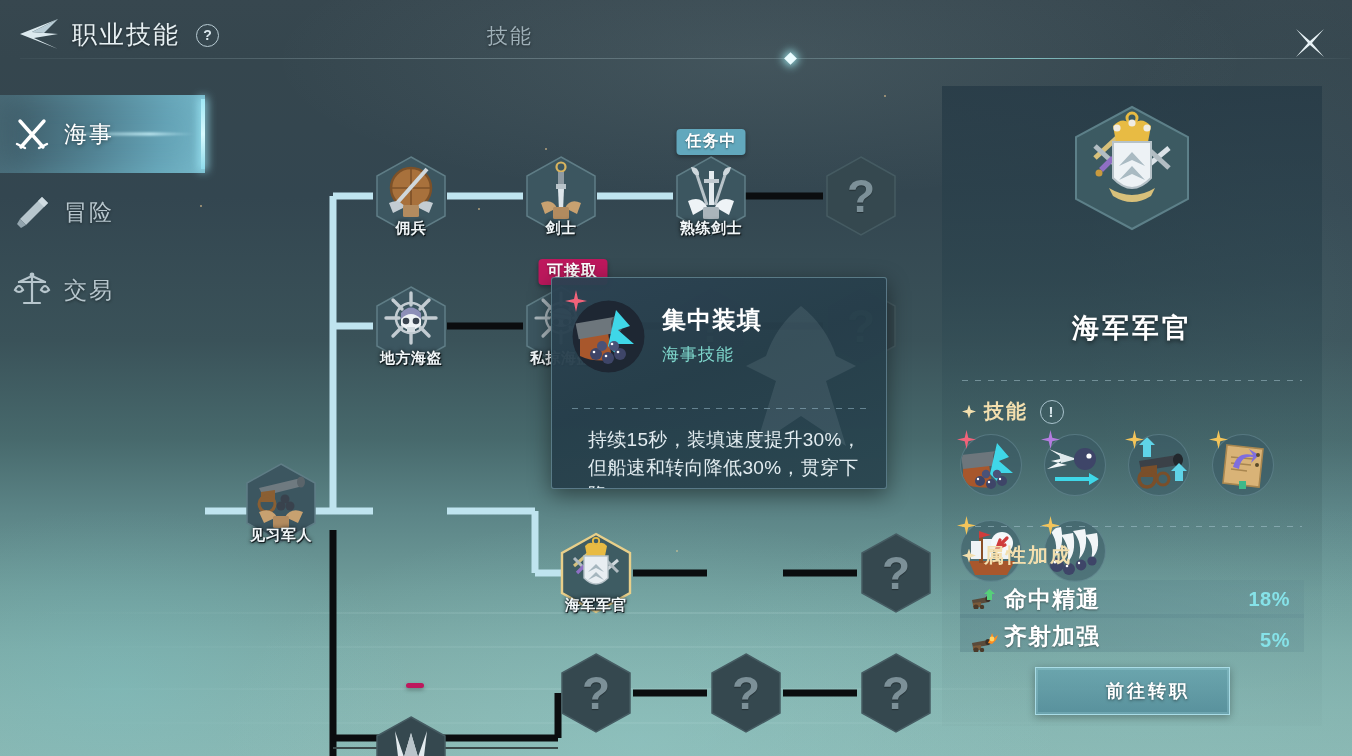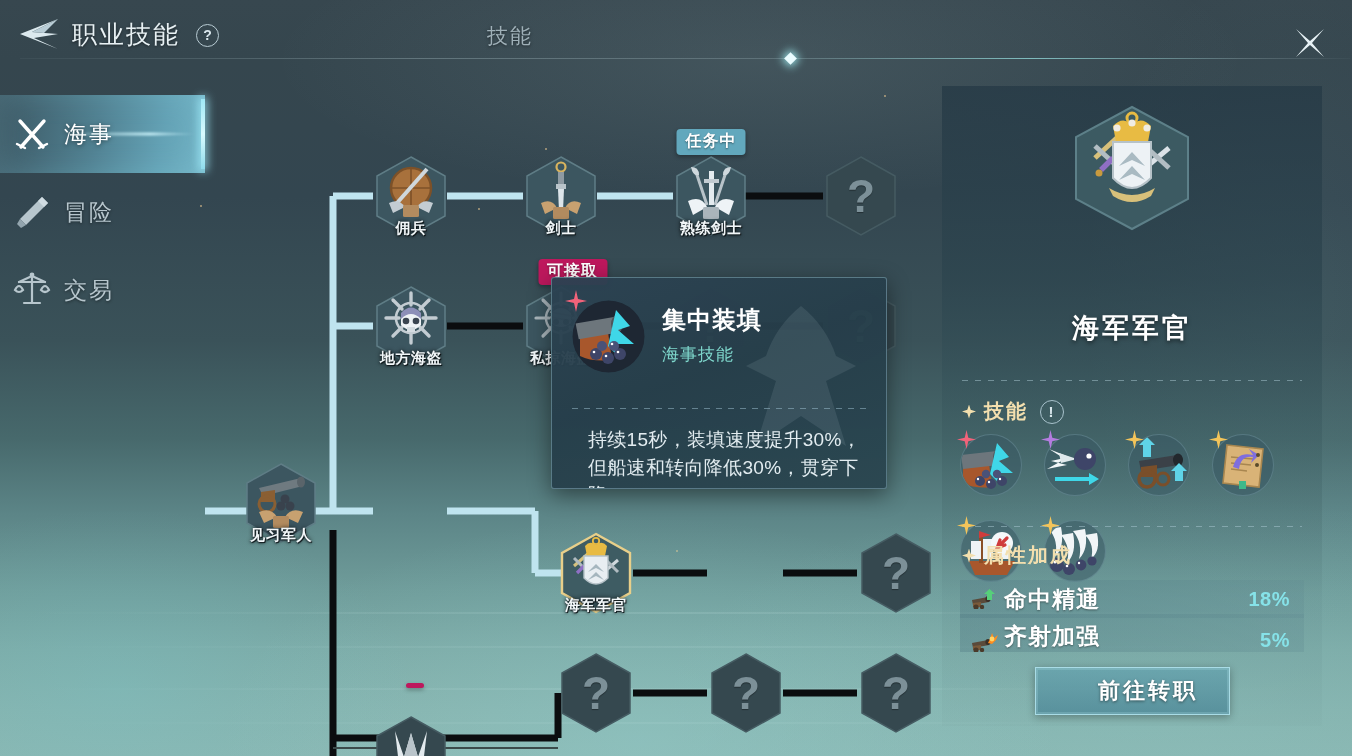--- a/index.html
+++ b/index.html
@@ -205,21 +205,21 @@
   .attr-row .aic { width:28px; height:20px; margin-right:6px; }
   .attr-row .aname { flex:1; font-size:23px; color:#ffffff; letter-spacing:1px; font-weight:bold; text-shadow:0 1px 2px rgba(0,0,0,.4); }
   .attr-row .aval { font-size:20px; color:#86e2e8; font-weight:bold; letter-spacing:.5px; }
 
   #go-btn {
     position:absolute; left:93px; top:581px; width:195px; height:48px;
     background:linear-gradient(180deg, rgba(95,160,175,.62), rgba(70,130,148,.70));
     border:1.5px solid #a9dce6;
     box-shadow:inset 0 0 0 2px rgba(180,230,240,.22), 0 2px 8px rgba(0,0,0,.3);
     display:flex; align-items:center; justify-content:center;
-    color:#ffffff; font-size:22px; font-weight:bold; letter-spacing:3px;
+    color:#ffffff; font-size:18px; font-weight:bold; letter-spacing:3px;
     cursor:pointer; text-shadow:0 1px 3px rgba(0,0,0,.5);padding-left:31px;
   }
 </style>
 </head>
 <body>
 
 <div id="bg"></div>
 <div id="bg-haze"></div>
 <div class="wave" style="top:612px; opacity:.55;"></div>
 <div class="wave" style="top:646px; opacity:.40;"></div>

